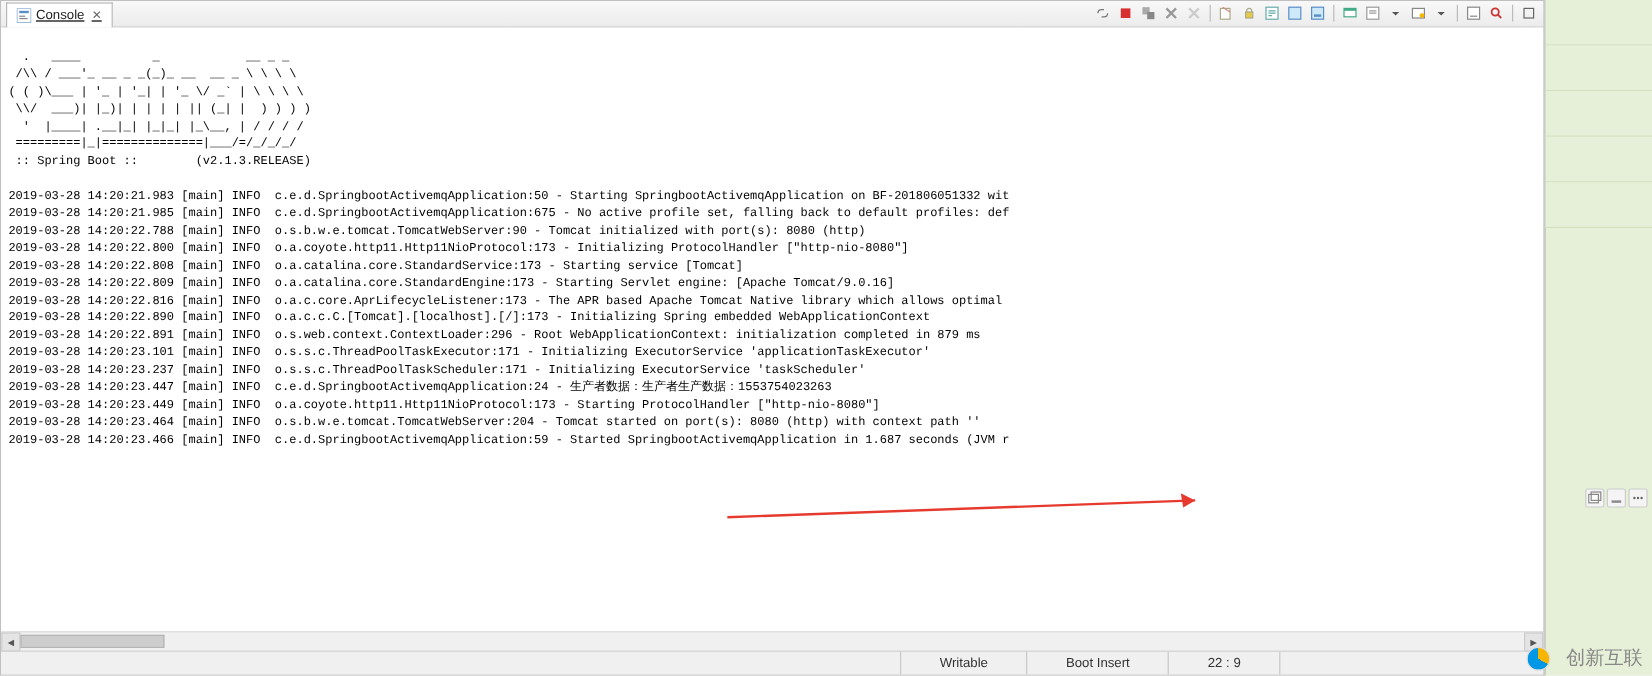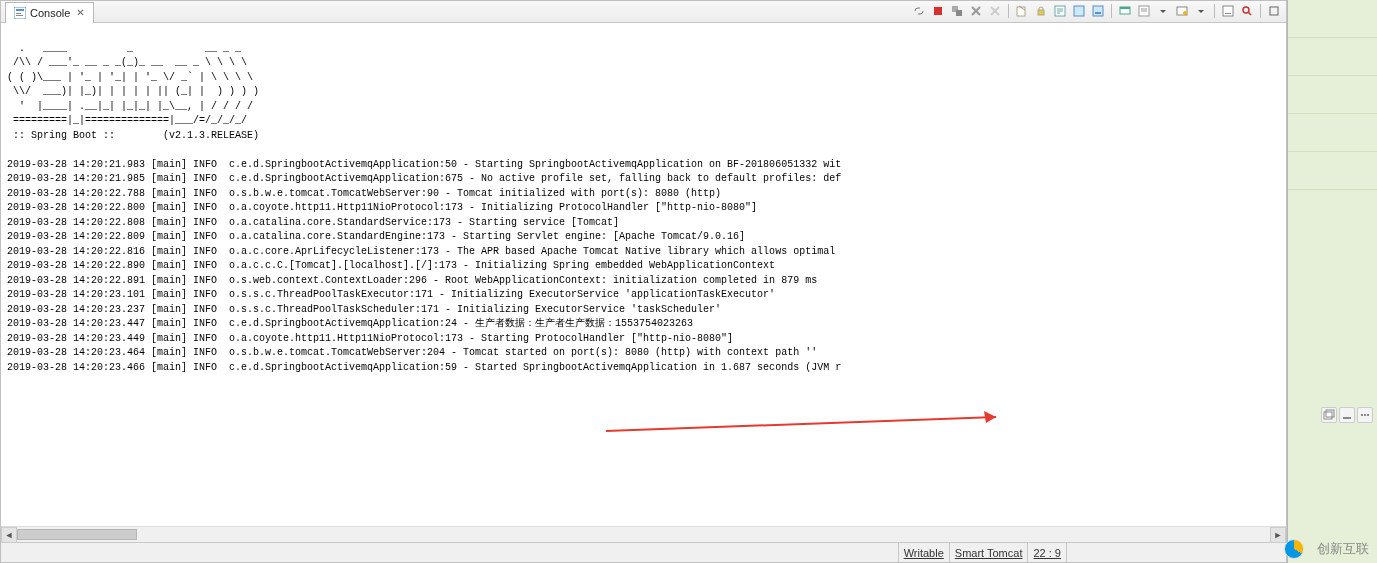--- a/index.html
+++ b/index.html
@@ -38,20 +38,21 @@
       display: flex;
       align-items: center;
       gap: 4px;
       padding: 2px 8px;
       background: #fff;
       border: 1px solid #b8b8b8;
       border-bottom: none;
       height: 21px;
       margin-top: 1px;
       cursor: pointer;
+      text-decoration: underline;
     }
     .console-tab-icon {
       width: 12px; height: 12px;
     }
     .console-tab-label { font-size: 11px; color: #222; }
     .close-x { color: #666; font-size: 10px; padding-left: 2px; cursor: pointer; }
     .toolbar-right {
       position: absolute;
       right: 4px;
       top: 2px;
@@ -94,23 +95,23 @@
       height: 20px;
       background: #f0f0f0;
       border-top: 1px solid #c8c8c8;
       display: flex;
       align-items: center;
       font-size: 11px;
       color: #333;
     }
     .status-cell {
       border-left: 1px solid #c8c8c8;
-      padding: 0 5px;
+      padding: 0 32px;
       height: 100%;
-      display: flex; align-items: center; text-decoration: underline;
+      display: flex; align-items: center;
     }
     .status-spacer { flex:1; }
     .side-panel {
       width: 90px;
       background: #e6f0d8;
       border-left: 1px solid #b8b8b8;
       position: relative;
     }
     .side-green-blocks {
       position:absolute; top:0; left:0; right:0;
@@ -119,21 +120,21 @@
     .right-toolbar {
       position: absolute;
       right: 4px; bottom: 140px;
       display:flex; gap:2px;
     }
     .right-toolbar .tb-icon { border:1px solid #ccc; background:#f4f4f4; }
     .watermark {
       position: absolute;
       right: 8px; bottom: 4px;
       display:flex; align-items:center; gap:13px;
-      color:#888; font-size:13px;
+      color:#888; font-size:16px;
       z-index: 10;
     }
     .watermark-logo {
       width:20px; height:20px; border-radius:50%;
       background: conic-gradient(#f7b500 0 120deg,#0097e6 120deg 360deg);
       border:1px solid #ddd;
     }
     .hscroll { height:16px; background:#f0f0f0; border-top:1px solid #ddd; position:relative; }
     .hscroll-thumb-holder { position:absolute; left:16px; right:16px; top:2px; bottom:2px; }
     .hscroll-btn { position:absolute; top:0; width:16px; height:16px; background:#e4e4e4; border:1px solid #ccc; font-size:9px; display:flex;align-items:center;justify-content:center; color:#555;}
@@ -277,21 +278,21 @@
       <div class="hscroll-btn" style="left:0">◄</div>
       <div class="hscroll-thumb-holder">
           <div class="hscroll-thumb"></div>
         </div>
       <div class="hscroll-btn" style="right:0">►</div>
     </div>
 
     <div class="status-bar">
       <div class="status-spacer"></div>
       <div class="status-cell">Writable</div>
-      <div class="status-cell">Smart Tomcat</div>
+      <div class="status-cell">Boot Insert</div>
       <div class="status-cell">22 : 9</div>
       <div class="status-cell" style="width:220px"></div>
     </div>
   </div>
 
   <div class="side-panel">
     <div class="side-green-blocks">
       <div></div>
         <div></div>
         <div></div>

